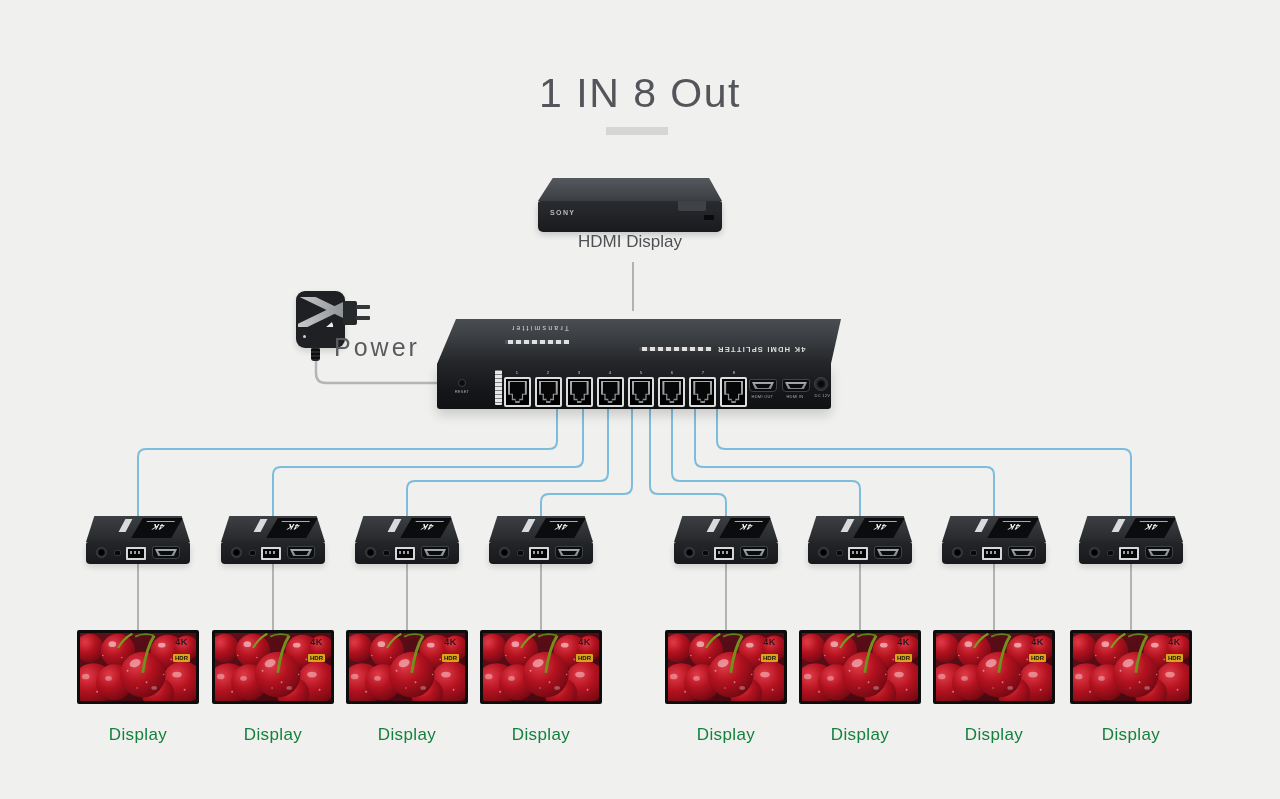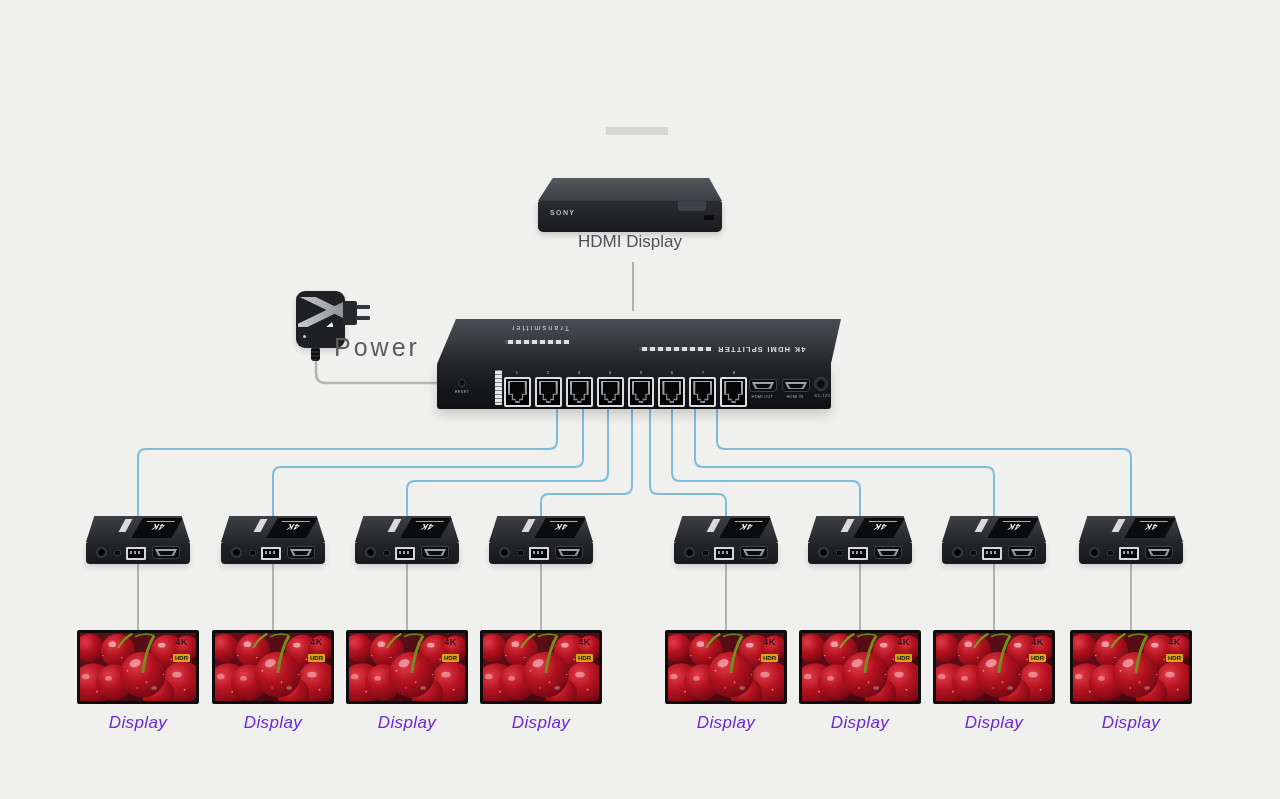--- a/index.html
+++ b/index.html
@@ -113,21 +113,21 @@
   
   .display-unit { position:absolute; top:630px; width:122px; z-index:2; }
   .screen { position:relative; width:122px; height:74px; background:#000; border:3px solid #0d0d0d;
             border-radius:2px; box-sizing:border-box; overflow:hidden; }
   .cherries { position:absolute; inset:0; width:100%; height:100%; display:block; }
   .badge { position:absolute; top:5px; right:6px; text-align:center; line-height:1; }
   .badge-4k { font-size:9px; font-weight:800; color:rgba(15,4,6,0.85); letter-spacing:0.5px;
               text-shadow:0 0 1px rgba(255,120,120,0.35); }
   .badge-hdr { margin-top:1px; font-size:6px; font-weight:bold; color:#1a1205; background:#d8a51a;
                border-radius:1px; padding:1px 2px; display:inline-block; }
-  .display-label { margin-top:9px; text-align:center; font-size:17px; color:#6d28d9; letter-spacing:0.4px;font-style:italic; }
+  .display-label { margin-top:21px; text-align:center; font-size:17px; color:#15803d; letter-spacing:0.4px; }
 
   .hidden-defs { position:absolute; width:0; height:0; overflow:hidden; }
 </style>
 </head>
 <body>
 
 <div class="canvas">
 
   <svg id="wires" viewBox="0 0 1280 799" fill="none">
       <path d="M633,262 V311" stroke="#9e9e9e" stroke-width="1.5" fill="none"></path>
@@ -143,20 +143,21 @@
       <path d="M557,400 V441 Q557,449 549,449 H146 Q138,449 138,457 V530" stroke="#7cbddc" stroke-width="2" fill="none"></path>
       <path d="M583,400 V459 Q583,467 575,467 H281 Q273,467 273,475 V530" stroke="#7cbddc" stroke-width="2" fill="none"></path>
       <path d="M608,400 V473 Q608,481 600,481 H415 Q407,481 407,489 V530" stroke="#7cbddc" stroke-width="2" fill="none"></path>
       <path d="M632,400 V486 Q632,494 624,494 H549 Q541,494 541,502 V530" stroke="#7cbddc" stroke-width="2" fill="none"></path>
       <path d="M650,400 V486 Q650,494 658,494 H718 Q726,494 726,502 V530" stroke="#7cbddc" stroke-width="2" fill="none"></path>
       <path d="M672,400 V473 Q672,481 680,481 H852 Q860,481 860,489 V530" stroke="#7cbddc" stroke-width="2" fill="none"></path>
       <path d="M695,400 V459 Q695,467 703,467 H986 Q994,467 994,475 V530" stroke="#7cbddc" stroke-width="2" fill="none"></path>
       <path d="M717,400 V441 Q717,449 725,449 H1123 Q1131,449 1131,457 V530" stroke="#7cbddc" stroke-width="2" fill="none"></path>
     </svg>
 
+  <div class="title">1 IN 8 Out</div>
   <div class="title-underline"></div>
 
   <div class="player">
     <div class="player-top"></div>
     <div class="player-front">
       <span class="sony">SONY</span>
       <span class="player-panel"></span>
       <span class="player-notch"></span>
     </div>
   </div>

